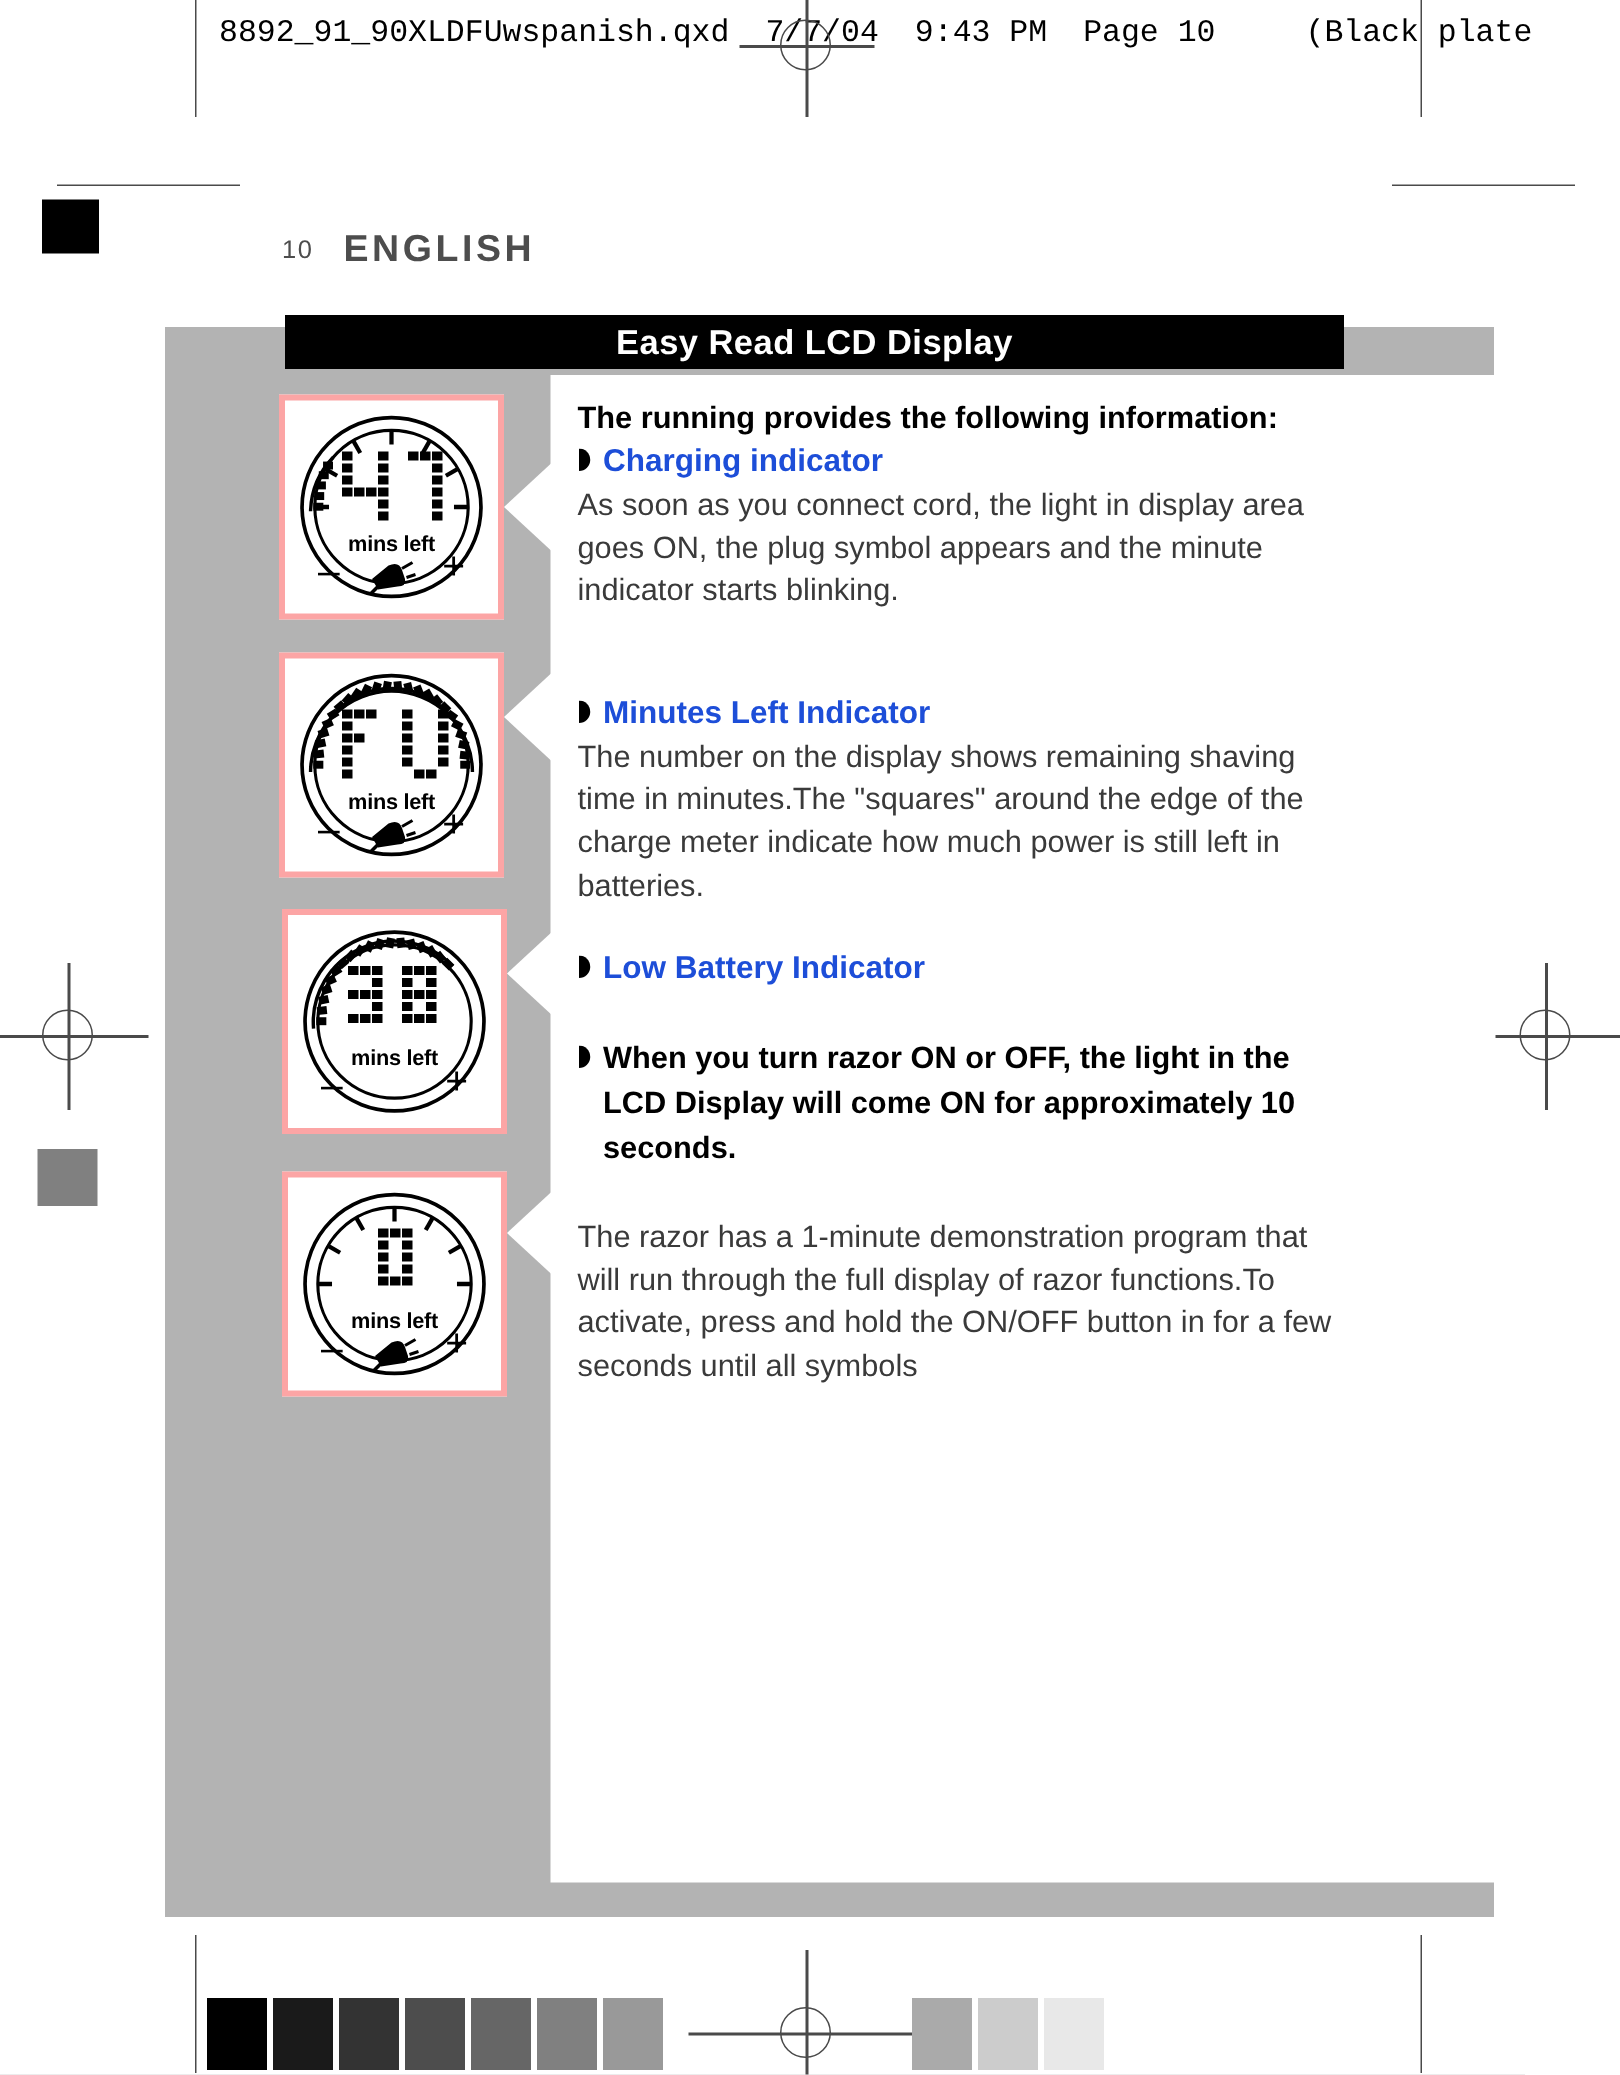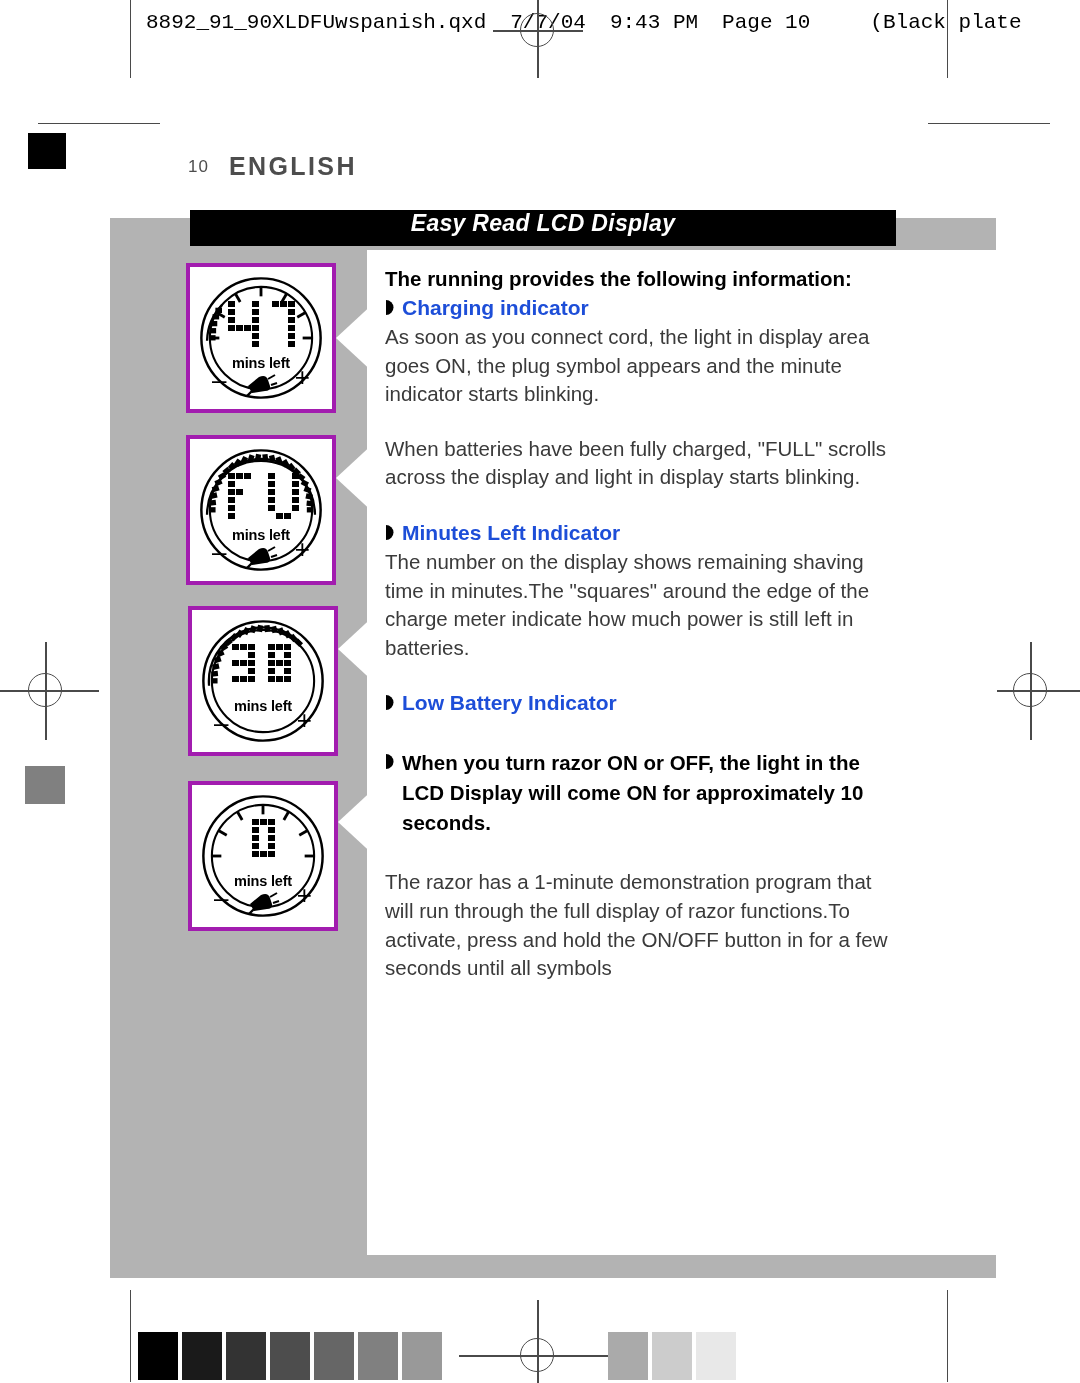--- a/index.html
+++ b/index.html
@@ -90,24 +90,23 @@
     position: absolute;
     left: 190px;
     top: 210px;
     width: 706px;
     height: 36px;
     background: #000000;
     color: #ffffff;
     font-size: 23px;
     font-weight: bold;
     display: flex;
-    align-items: flex-start;
+    align-items: center;
     justify-content: center;
     letter-spacing: 0.3px;
-    font-style: italic;
   }
 
   
   .running-head {
     position: absolute;
     left: 188px;
     top: 152px;
     display: flex;
     align-items: center;
     color: #4d4d4d;
@@ -132,21 +131,21 @@
     height: 1005px;
     background: #ffffff;
   }
 
   
   .fig {
     position: absolute;
     width: 150px;
     height: 150px;
     background: #ffffff;
-    border: 4px solid #a21caf;
+    border: 4px solid #fca5a5;
     box-sizing: border-box;
   }
   .fig-wrap { position: absolute; }
   
   .notch {
     position: absolute;
     width: 40px;
     height: 74px;
     background: #ffffff;
     clip-path: polygon(100% 0%, 100% 100%, 0% 50%);
@@ -559,21 +558,20 @@
           </svg>
       </span>
       <span>Charging indicator</span>
     </div>
     <p class="body">As soon as you connect cord, the light in display area goes ON, the plug symbol appears and the minute indicator starts blinking.</p>
   </div>
 
   <div class="spacer-md"></div>
 
   <div class="blk">
-    <p class="body">When batteries have been fully charged, "FULL" scrolls across the display and light in display starts blinking.</p>
   </div>
 
   <div class="spacer-md"></div>
 
   <div class="blk">
     <div class="head">
       <span class="bullet">
         <svg width="11" height="15" viewBox="0 0 11 15">
             <path d="M1 0 A7.5 7.5 0 0 1 1 15 Z" fill="#000"></path>
           </svg>

